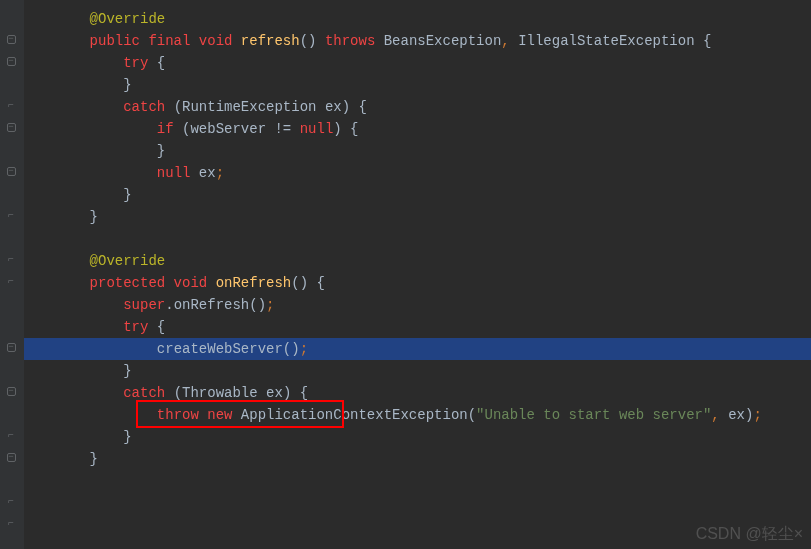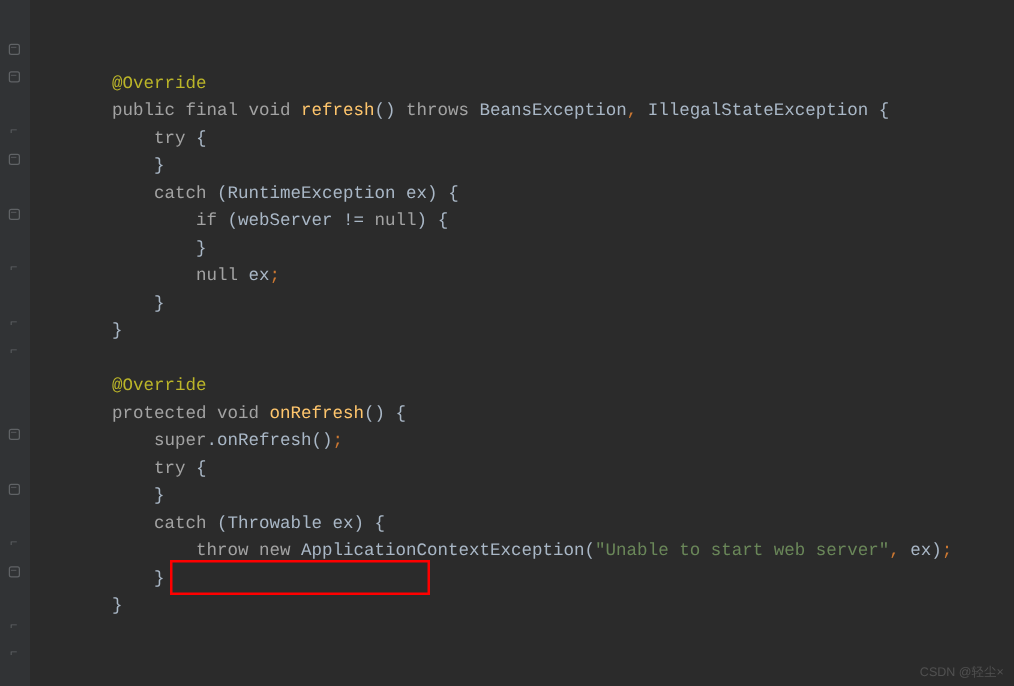--- a/index.html
+++ b/index.html
@@ -41,21 +41,20 @@
       height: 9px;
       line-height: 7px;
       text-align: center;
       font-size: 9px;
       cursor: pointer;
     }
     .code-area {
       flex: 1;
       padding-top: 8px;
       position: relative;
-      margin-top: 48px;
     }
     .line {
       height: 22px;
       line-height: 22px;
       white-space: pre;
       padding-left: 32px;
       position: relative;
     }
     .line.highlighted {
       background: #214283;
@@ -67,25 +66,25 @@
       top: 400px;
       width: 208px;
       height: 28px;
       pointer-events: none;
     }
     .watermark {
       position: absolute;
       right: 8px;
       bottom: 4px;
       color: #888;
-      font-size: 10px;
+      font-size: 16px;
       opacity: 0.4;
       font-family: sans-serif;
     }
-    .kw { color: #a3a3a3; }
+    .kw { color: #ef4444; }
     .anno { color: #bbb529; }
     .method { color: #ffc66d; }
     .str { color: #6a8759; }
     .field { color: #9876aa; }
     .semi { color: #cc7832; }
   </style>
 </head>
 <body>
 
 <div class="editor">
@@ -128,20 +127,21 @@
     <div class="line">            <span class="kw">if </span><span>(</span><span>webServer </span><span>!= </span><span class="kw">null</span><span>) </span><span>{</span></div>
     <div class="line">            <span>}</span></div>
     <div class="line">            <span class="kw">null </span><span>ex</span><span class="semi">;</span></div>
     <div class="line">        <span>}</span></div>
     <div class="line">    <span>}</span></div>
     <div class="line"></div>
     <div class="line">    <span class="anno">@Override</span></div>
     <div class="line">    <span class="kw">protected void </span><span class="method">onRefresh</span><span>() </span><span>{</span></div>
     <div class="line">        <span class="kw">super</span><span>.</span><span>onRefresh</span><span>()</span><span class="semi">;</span></div>
     <div class="line">        <span class="kw">try </span><span>{</span></div>
+    <div class="line highlighted">            <span>createWebServer</span><span>()</span><span class="semi">;</span></div>
     <div class="line">        <span>}</span></div>
     <div class="line">        <span class="kw">catch </span><span>(</span><span>Throwable </span><span>ex</span><span>) </span><span>{</span></div>
     <div class="line">            <span class="kw">throw new </span><span>ApplicationContextException</span><span>(</span><span class="str">"Unable to start web server"</span><span class="semi">, </span><span>ex</span><span>)</span><span class="semi">;</span></div>
     <div class="line">        <span>}</span></div>
     <div class="line">    <span>}</span></div>
     <div class="red-box"></div>
   </div>
 </div>
 <div class="watermark">CSDN @轻尘×</div>
 

